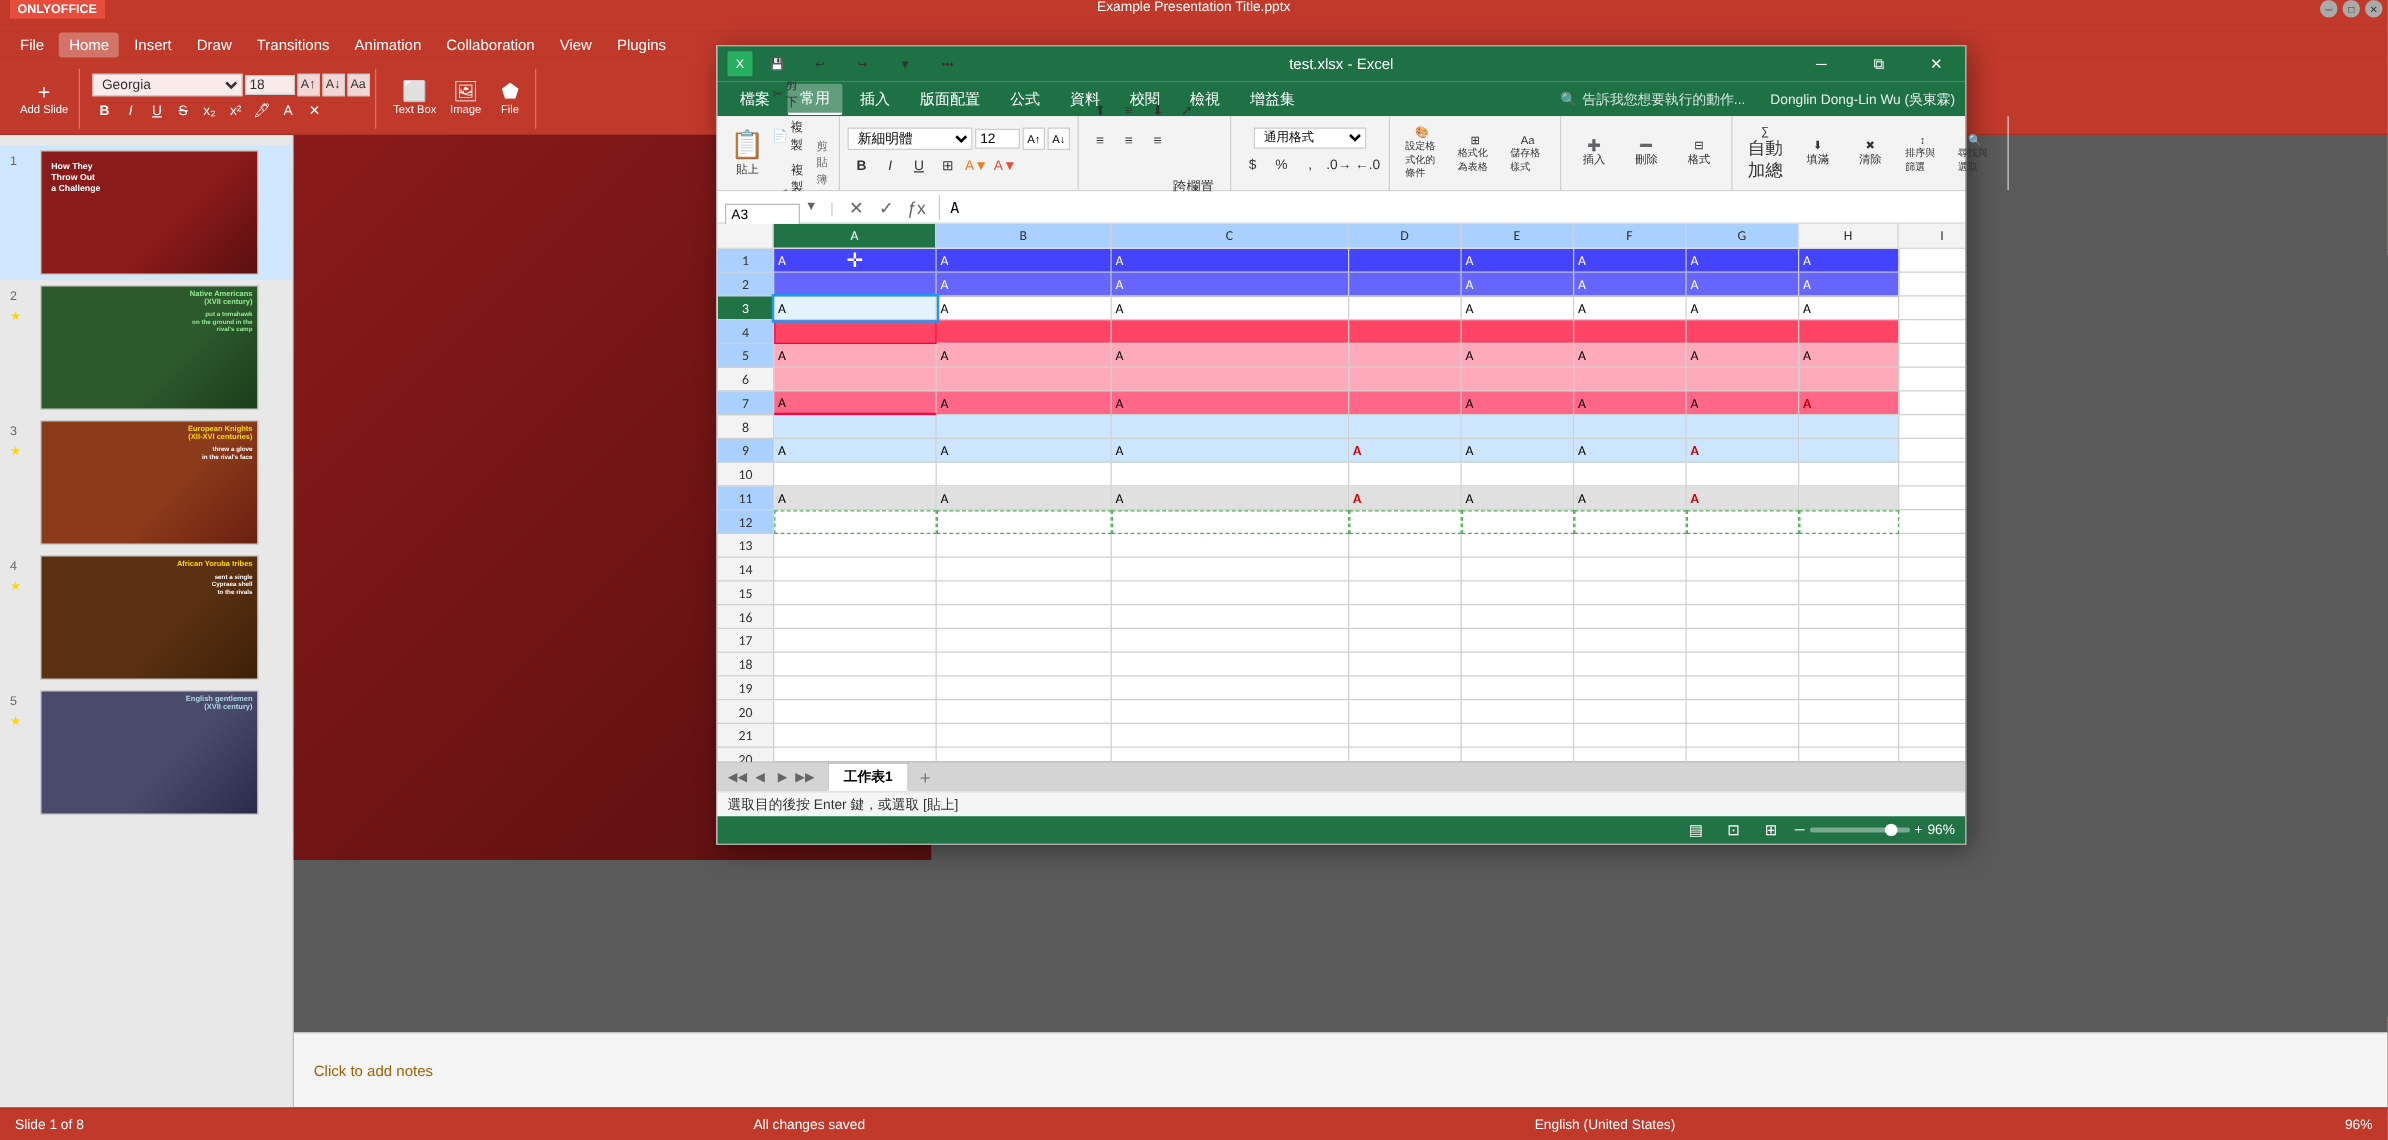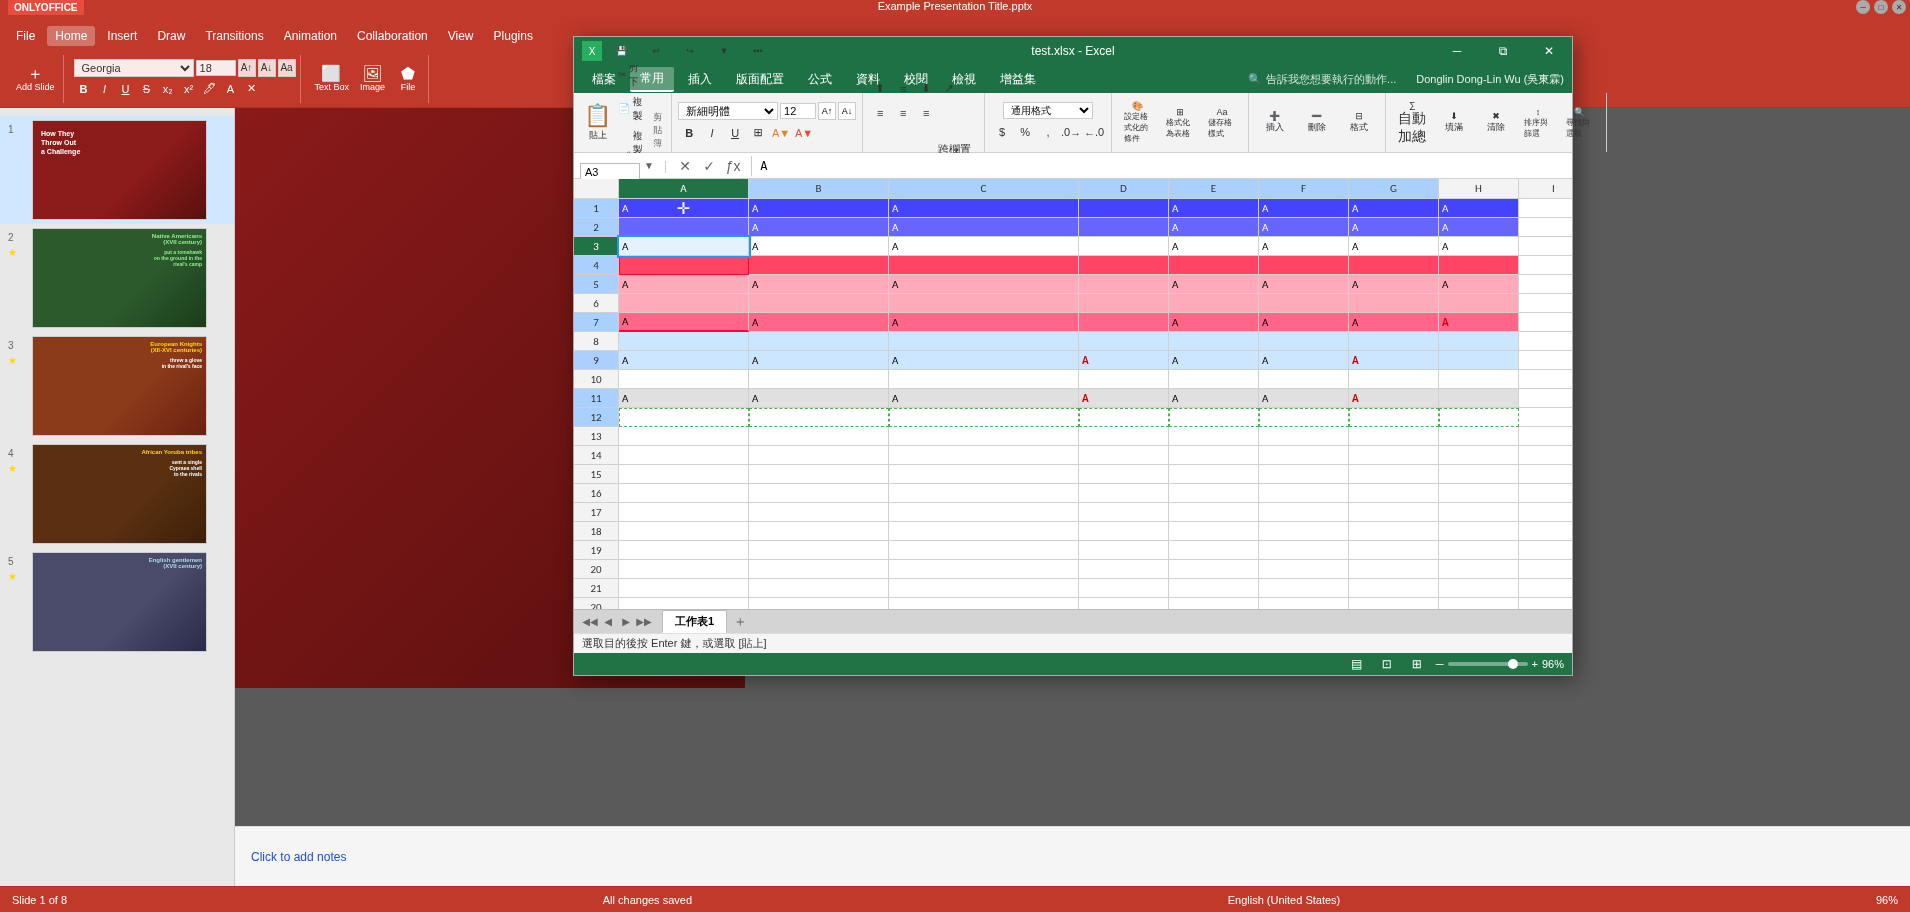--- a/index.html
+++ b/index.html
@@ -64,21 +64,21 @@
     .thumb5-text { color: #add8e6; font-size: 6px; font-weight: bold; text-align: right; }
 
     
     .ppt-canvas { flex: 1; background: #5a5a5a; display: flex; align-items: center; justify-content: center; position: relative; }
     .slide-main { width: 510px; height: 580px; background: linear-gradient(135deg, #8B1A1A 0%, #5a0f0f 100%); position: absolute; left: 0; top: 0; }
 
     
     .ppt-statusbar { height: 26px; background: #c0392b; display: flex; align-items: center; justify-content: space-between; padding: 0 12px; color: #fff; font-size: 11px; border-top: 1px solid #a93226; position: absolute; bottom: 0; left: 0; width: 100%; }
 
     
-    .ppt-notes { height: 60px; background: #f5f5f5; border-top: 1px solid #ddd; display: flex; align-items: center; padding: 8px 16px; color: #1d4ed8; font-size: 12px; position: absolute; bottom: 26px; left: 235px; right: 0; }
+    .ppt-notes { height: 60px; background: #f5f5f5; border-top: 1px solid #ddd; display: flex; align-items: center; padding: 8px 16px; color: #a16207; font-size: 12px; position: absolute; bottom: 26px; left: 235px; right: 0; }
 
     
     .excel-overlay { position: absolute; top: 36px; left: 573px; width: 1000px; height: 640px; background: #fff; border: 1px solid #aaa; box-shadow: 4px 4px 20px rgba(0,0,0,0.4); display: flex; flex-direction: column; z-index: 100; }
 
     
     .xl-titlebar { height: 28px; background: #1e7145; display: flex; align-items: center; padding: 0 8px; color: #fff; font-size: 12px; position: relative; }
     .xl-titlebar .xl-title { position: absolute; left: 50%; transform: translateX(-50%); }
     .xl-titlebar .xl-winbtns { position: absolute; right: 0; display: flex; }
     .xl-winbtn { width: 46px; height: 28px; display: flex; align-items: center; justify-content: center; cursor: pointer; color: #fff; font-size: 12px; }
     .xl-tb-left { display: flex; align-items: center; gap: 6px; }

